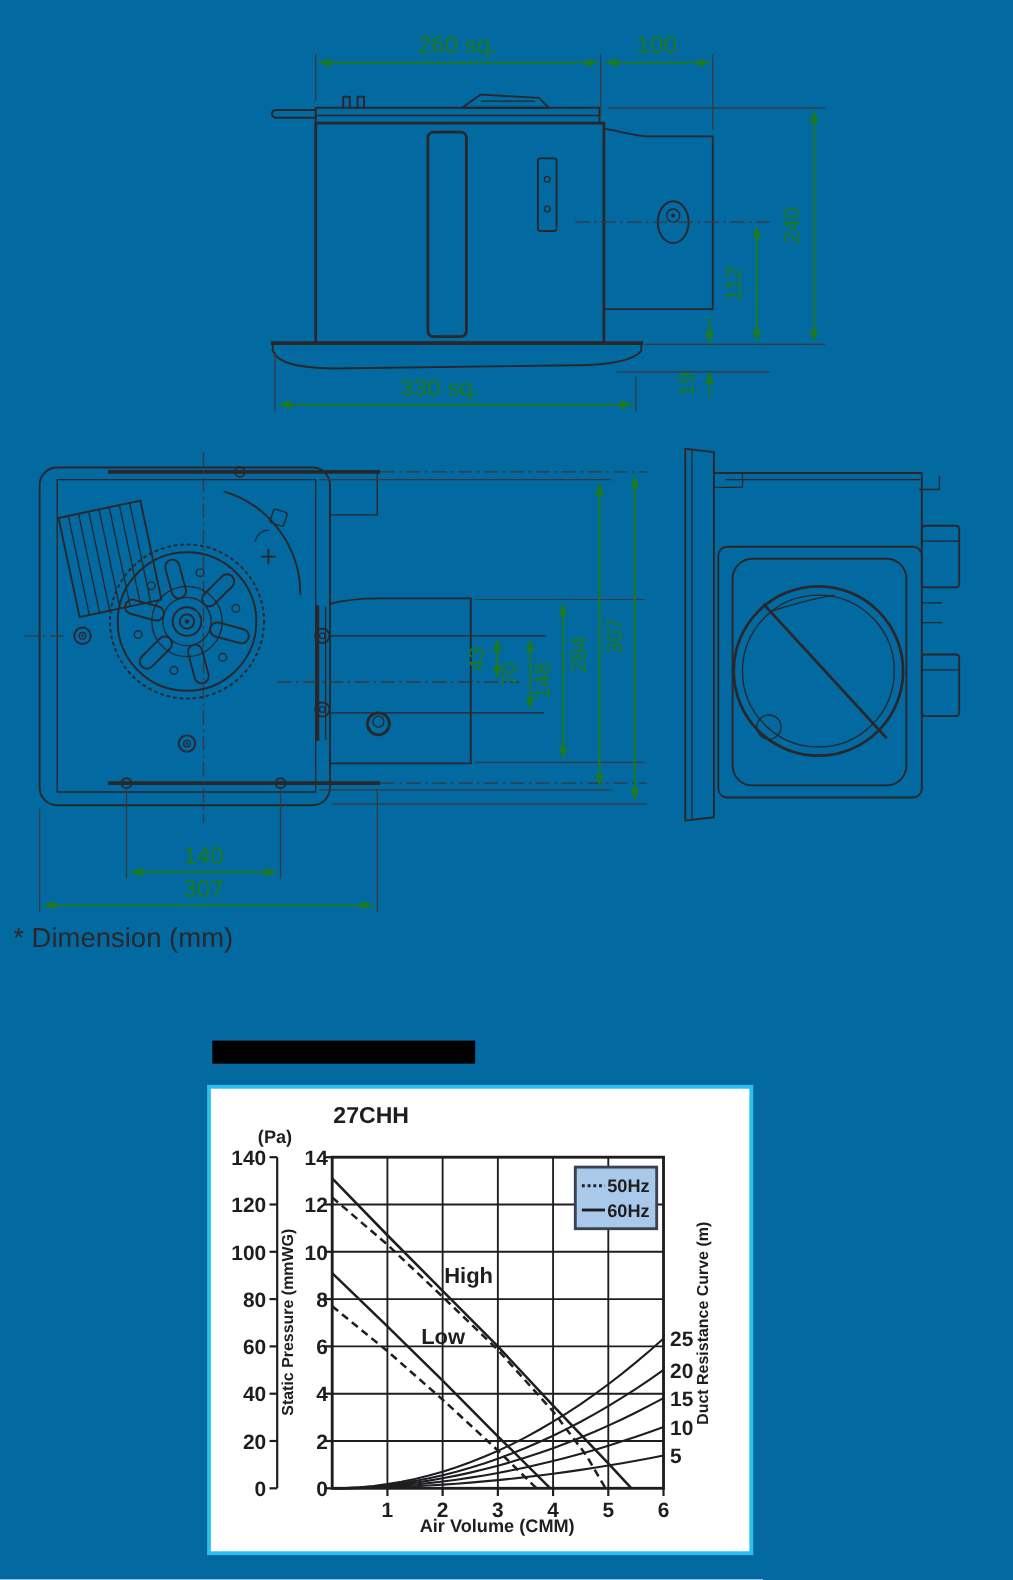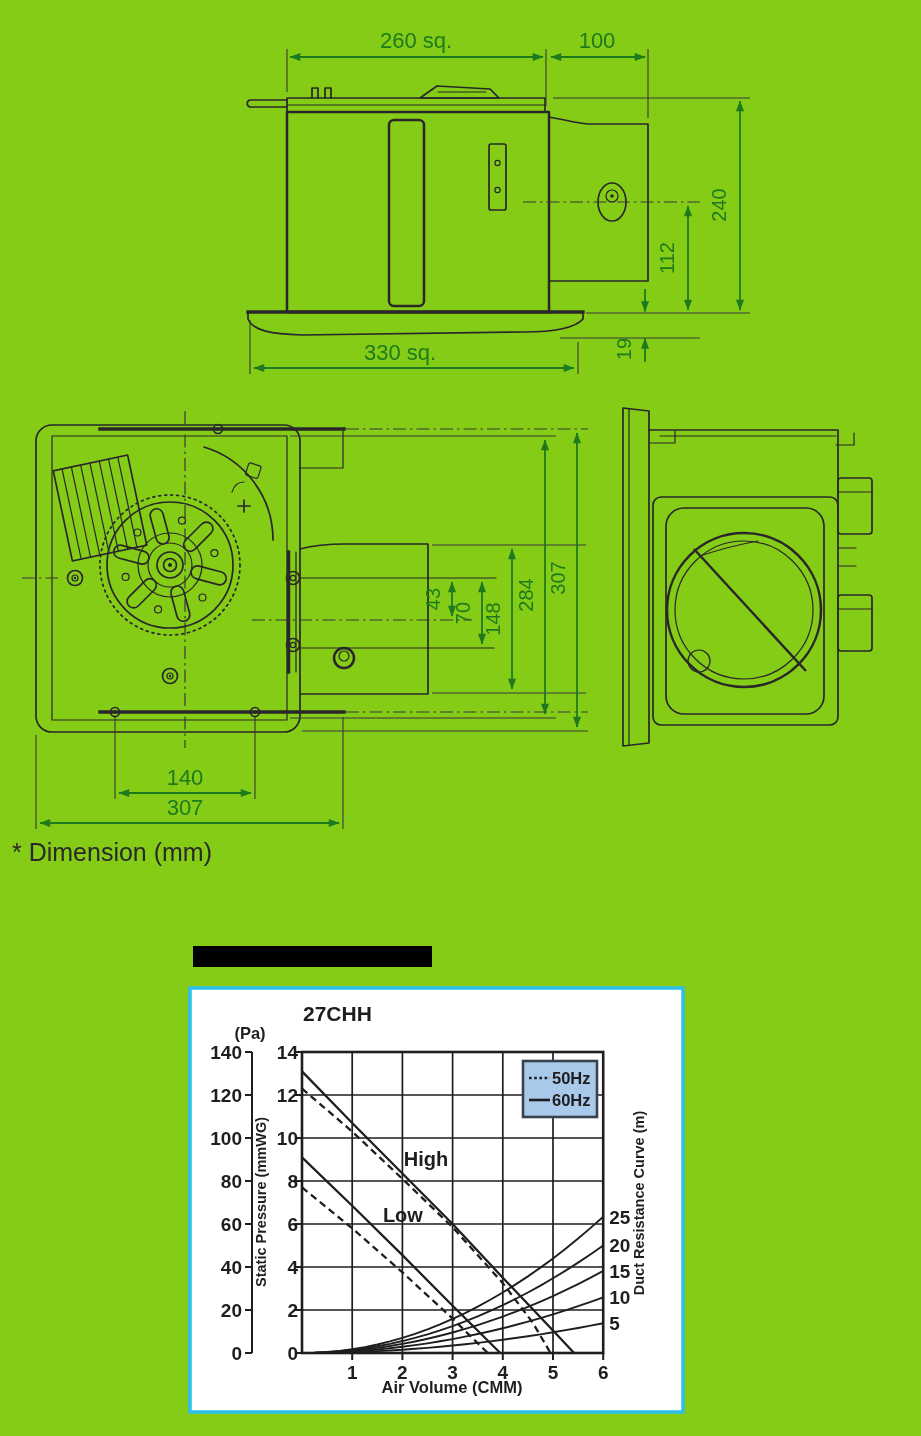--- a/index.html
+++ b/index.html
@@ -1,16 +1,16 @@
 <!DOCTYPE html>
 <html><head>
 <meta charset="utf-8">
 <style>
   html,body{margin:0;padding:0;background:#fff;}
-  .page{position:relative;width:921px;height:1436px;background:#84cc16;overflow:hidden;
+  .page{position:relative;width:921px;height:1436px;background:#0369a1;overflow:hidden;
         font-family:"Liberation Sans",sans-serif;}
   svg text{font-family:"Liberation Sans",sans-serif;}
   
   .o0{stroke:#29272a;stroke-width:1.2;fill:none;stroke-linejoin:round;stroke-linecap:round;}
   .o1{stroke:#29272a;stroke-width:1.7;fill:none;stroke-linejoin:round;stroke-linecap:round;}
   .o2{stroke:#29272a;stroke-width:2.5;fill:none;stroke-linejoin:round;}
   .o3{stroke:#29272a;stroke-width:3.4;fill:none;stroke-linecap:square;}
   .filldot{fill:#29272a;stroke:none;}
   .ext{stroke:#3a383b;stroke-width:1.1;fill:none;}
   .cline{stroke:#3a383b;stroke-width:1.2;fill:none;stroke-dasharray:13 4 2.5 4;}

